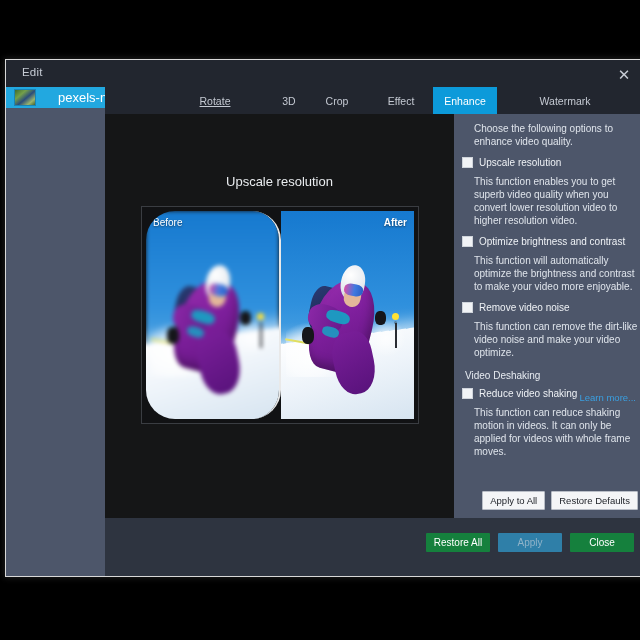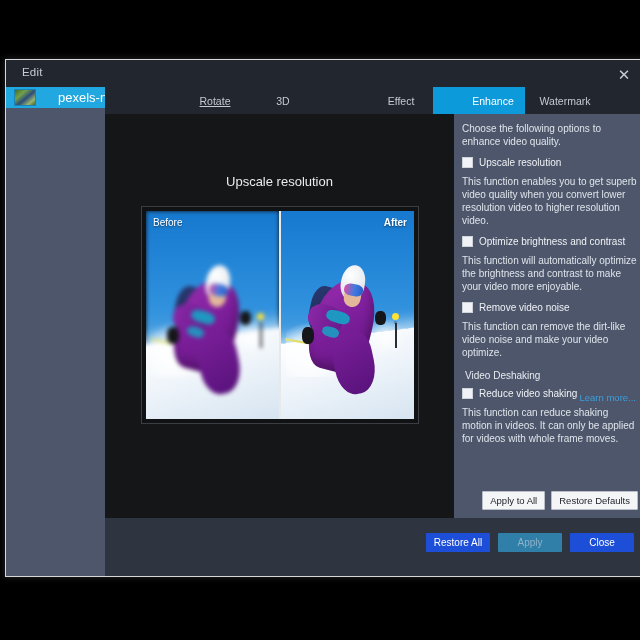--- a/index.html
+++ b/index.html
@@ -33,21 +33,21 @@
   
   .tabstrip{
     position:absolute;left:0;top:27px;width:100%;height:27px;
     background:#22262f;
   }
   .tab{
     position:absolute;top:0;height:27px;
     display:flex;align-items:center;justify-content:center;
     font-size:10.5px;color:#c4c9d2;cursor:pointer;white-space:nowrap;
   }
-  .tab.active{background:#0c9ada;color:#ffffff;padding-left:28px;}
+  .tab.active{background:#0c9ada;color:#ffffff;}
 
   
   .sidebar{
     position:absolute;left:0;top:27px;width:99px;bottom:0;
     background:#4d566a;
   }
   .side-item{
     position:absolute;left:0;top:0;width:99px;height:21px;
     background:#22a8e0;display:flex;align-items:center;cursor:pointer;
     overflow:hidden;
@@ -71,21 +71,21 @@
     position:absolute;left:0;right:0;top:60px;text-align:center;
     font-size:13px;color:#e9ecef;
   }
   .ba-frame{
     position:absolute;left:36px;top:92px;width:278px;height:218px;
     background:#111214;border:1px solid #3a3d42;box-sizing:border-box;
     padding:4px;
   }
   .ba-inner{position:relative;width:100%;height:100%;display:flex;overflow:hidden;}
   .ba-half{position:relative;width:50%;height:100%;overflow:hidden;}
-  .ba-half.left{border-right:2px solid #e9e9e9;}
+  .ba-half.left{border-right:2px solid #e9e9e9;border-radius:29px;}
   .ba-tag{
     position:absolute;top:6px;font-size:10px;color:#fff;z-index:6;
     text-shadow:0 1px 2px rgba(0,0,0,.5);
   }
   .ba-tag.l{left:7px;}
   .ba-tag.r{right:7px;font-weight:bold;}
 
   
   .scene{position:absolute;inset:0;}
   .sky{position:absolute;inset:0;background:linear-gradient(180deg,#1679cf 0%,#2f90dd 45%,#57a9e4 72%,#9cc9e8 88%,#d7e7f2 100%);}
@@ -170,21 +170,21 @@
   }
   .blur-soft{filter:blur(2.1px);}
   .blur-none{filter:none;}
 
   
   .rpanel{
     position:absolute;right:0;top:54px;width:192px;bottom:58px;
     background:#4d566a;color:#e4e8ee;
   }
   .rp-pad{position:absolute;left:8px;right:8px;top:8px;}
-  .rp-text{font-size:10px;line-height:13px;color:#dfe4eb;margin:0 0 9px 0;}
+  .rp-text{font-size:10px;line-height:13px;color:#dfe4eb;margin:0 0 9px 12px;}
   .rp-row{display:flex;align-items:center;margin:0 0 7px 0;cursor:pointer;}
   .cbox{
     width:9px;height:9px;background:#f1f3f6;border:1px solid #cfd4db;
     flex:0 0 auto;margin-right:6px;
   }
   .rp-label{font-size:10px;color:#eef1f5;}
   .rp-section{font-size:10px;color:#e7ebf1;margin:11px 0 7px 3px;}
   .learn{
     position:absolute;right:10px;font-size:9.5px;color:#3a9fe0;
     cursor:pointer;
@@ -199,39 +199,40 @@
   }
 
   
   .footer{
     position:absolute;left:99px;right:0;bottom:0;height:58px;
     background:#2e3440;
   }
   .footer-btns{position:absolute;right:12px;top:15px;display:flex;gap:8px;}
   .bbtn{
     width:64px;height:19px;display:flex;align-items:center;justify-content:center;
-    background:#1d4ed8;color:#ffffff;font-size:10px;cursor:pointer;border-radius:1px;
+    background:#15803d;color:#ffffff;font-size:10px;cursor:pointer;border-radius:1px;
   }
   .bbtn.disabled{background:#2f7fa8;color:#8fb3c9;cursor:default;}
 </style>
 </head>
 <body>
 
 <div id="root">
 
   <div class="window">
 
     <div class="titlebar">
       <div class="title-text">Edit</div>
       <div class="close-btn">✕</div>
     </div>
 
     <div class="tabstrip">
       <div class="tab" style="left:175px;width:68px;text-decoration:underline;">Rotate</div>
-      <div class="tab" style="left:249px;width:56px;">3D</div>
+      <div class="tab" style="left:255px;width:56px;">3D</div>
+      <div class="tab" style="left:299px;width:64px;">Crop</div>
       <div class="tab" style="left:363px;width:64px;">Effect</div>
       <div class="tab active" style="left:427px;width:64px;">Enhance</div>
       <div class="tab" style="left:491px;width:76px;margin-left:30px;">Watermark</div>
     </div>
 
     <div class="sidebar">
       <div class="side-item">
         <div class="side-thumb"></div>
         <div class="side-label">pexels-nang-...</div>
       </div>

